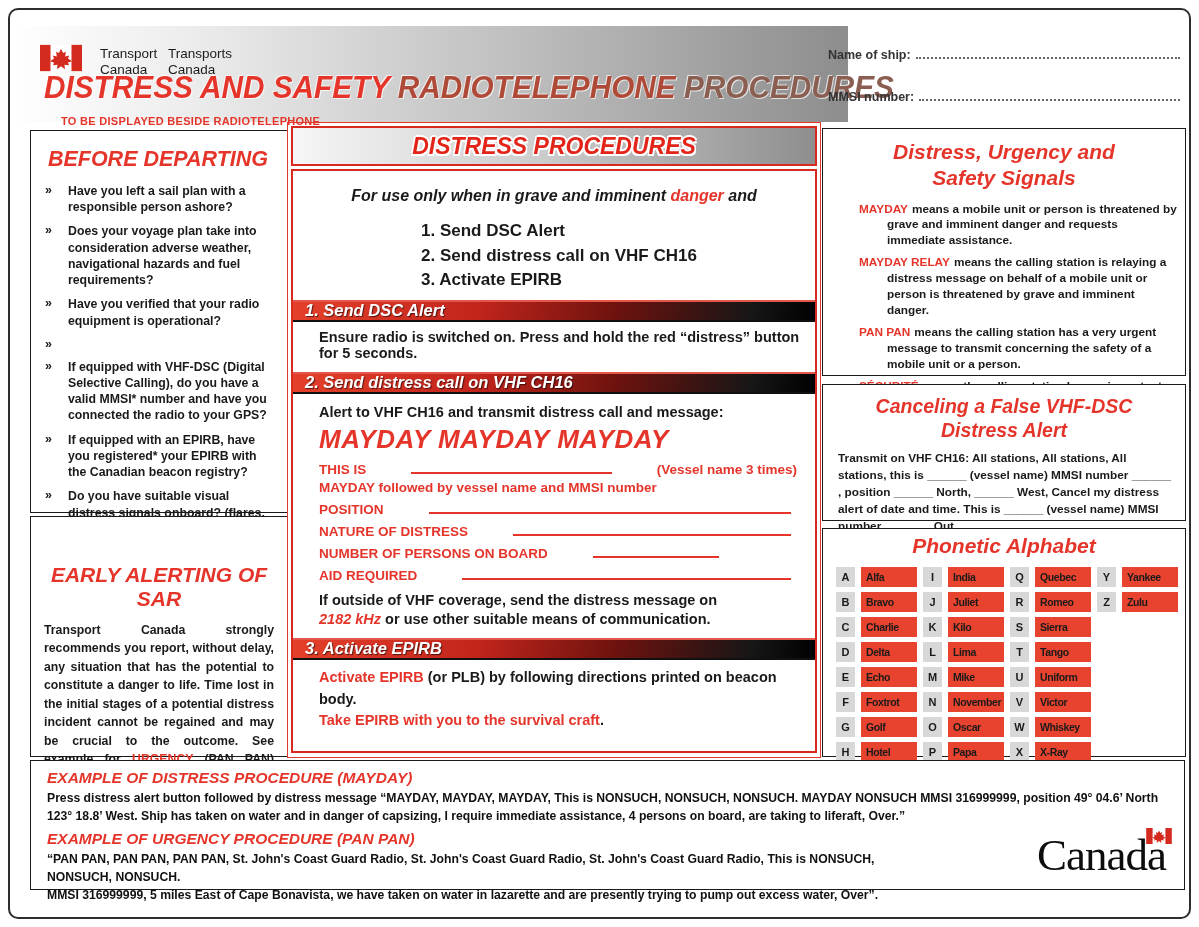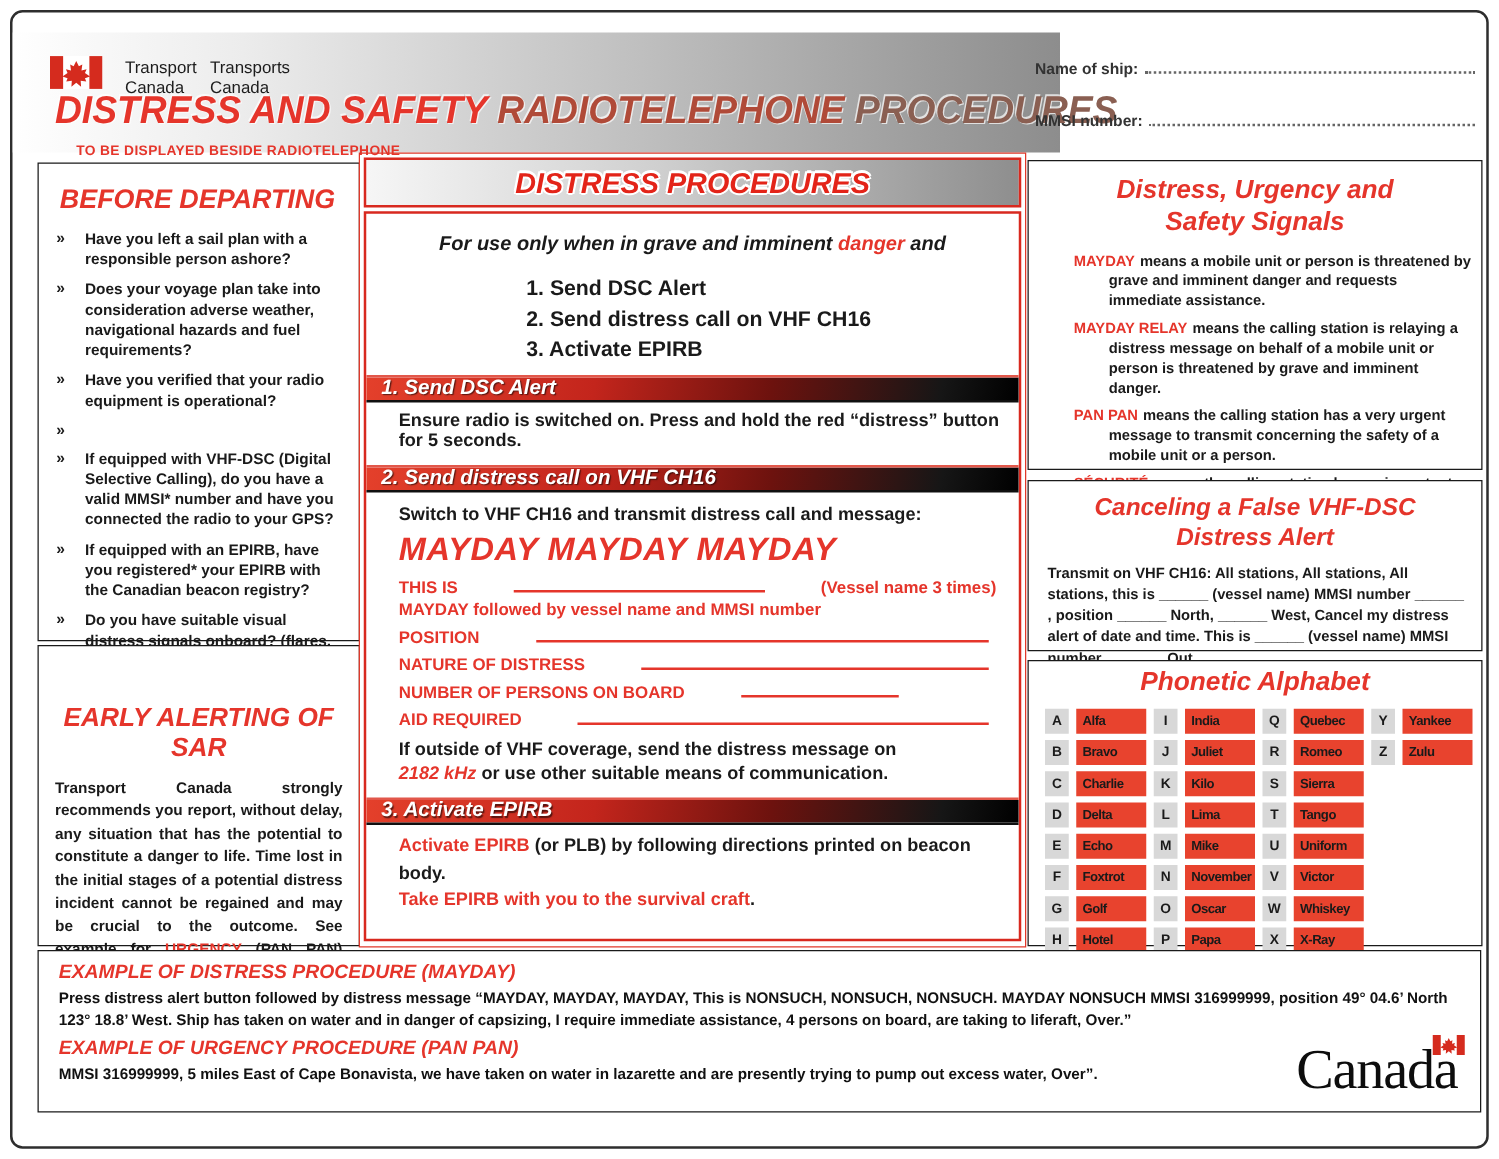--- a/index.html
+++ b/index.html
@@ -177,21 +177,21 @@
       </div>
 
       <div class="bar b1">
           <span class="bt">1. Send DSC Alert</span>
         </div>
       <div class="c-body">Ensure radio is switched on. Press and hold the red “distress” button for 5 seconds.</div>
 
       <div class="bar b2">
           <span class="bt">2. Send distress call on VHF CH16</span>
         </div>
-      <div class="c-body" style="margin-top:10px">Switch to VHF CH16 and transmit distress call and message:</div>
+      <div class="c-body" style="margin-top:10px">Alert to VHF CH16 and transmit distress call and message:</div>
       <div class="mayday-h">MAYDAY MAYDAY MAYDAY</div>
       <div class="frow">
           <span>THIS IS</span>
           <span class="fill"></span>
           <span>(Vessel name 3 times)</span>
         </div>
       <div class="fnote">MAYDAY followed by vessel name and MMSI number</div>
       <div class="frow">
           <span>POSITION</span>
           <span class="fill"></span>
@@ -355,20 +355,21 @@
           </div>
       </div>
     </div>
   </div>
 
   <div class="kbox examples">
     <div class="ex-h red-it">EXAMPLE OF DISTRESS PROCEDURE (MAYDAY)</div>
     <div class="ex-p">Press distress alert button followed by distress message “MAYDAY, MAYDAY, MAYDAY, This is NONSUCH, NONSUCH, NONSUCH.  MAYDAY NONSUCH MMSI 316999999, position 49° 04.6’ North 123° 18.8’ West.  Ship has taken on water and in danger of capsizing, I require immediate assistance, 4 persons on board, are taking to liferaft, Over.”</div>
     <div class="ex-h red-it" style="margin-top:5px">EXAMPLE OF  URGENCY PROCEDURE (PAN PAN)</div>
     <div class="ex-p ex-p2">
+      <div>“PAN PAN, PAN PAN, PAN PAN, St. John's Coast Guard Radio, St. John's Coast Guard Radio, St. John's Coast Guard Radio, This is NONSUCH, NONSUCH, NONSUCH.</div>
       <div>MMSI 316999999, 5 miles East of Cape Bonavista, we have taken on water in lazarette and are presently trying to pump out excess water, Over”.</div>
     </div>
     <div class="wordmark"><span>Canada</span><svg viewBox="0 0 64 40">
           <rect width="16" height="40" fill="#d52b1e"></rect>
           <rect x="48" width="16" height="40" fill="#d52b1e"></rect>
           <path fill="#d52b1e" d="M32 6 l3.2 6.4 4.2-2.1 -1 7.3 6.2-1.5 -2 4.6 6.2 4.2 -6.2 2 1.6 4.2 -6.8-1 .5 7.2 -5.9-4.8 -5.9 4.8 .5-7.2 -6.8 1 1.6-4.2 -6.2-2 6.2-4.2 -2-4.6 6.2 1.5 -1-7.3 4.2 2.1 z"></path>
         </svg></div>
   </div>
 
 

